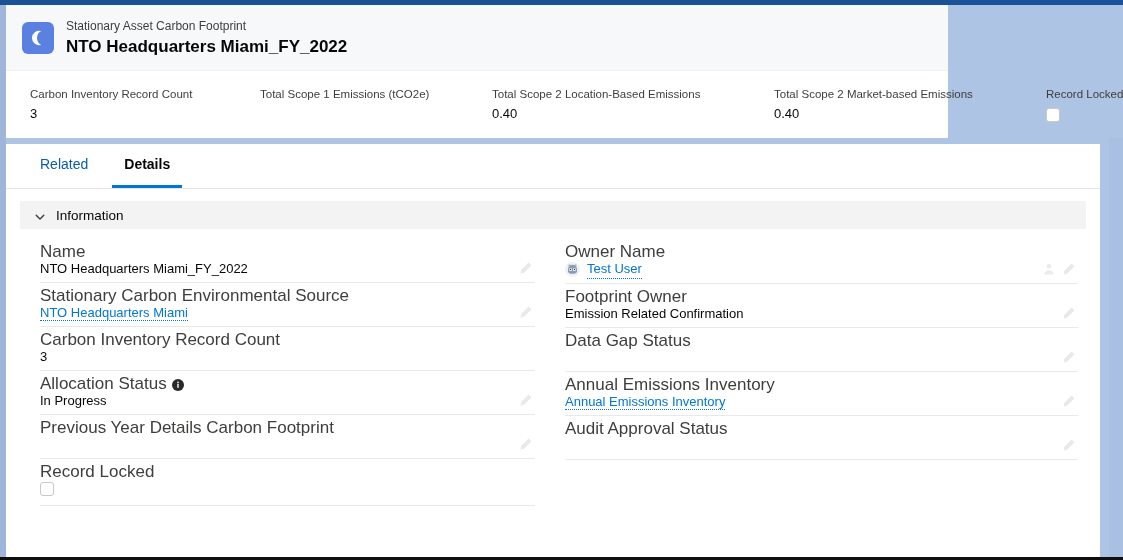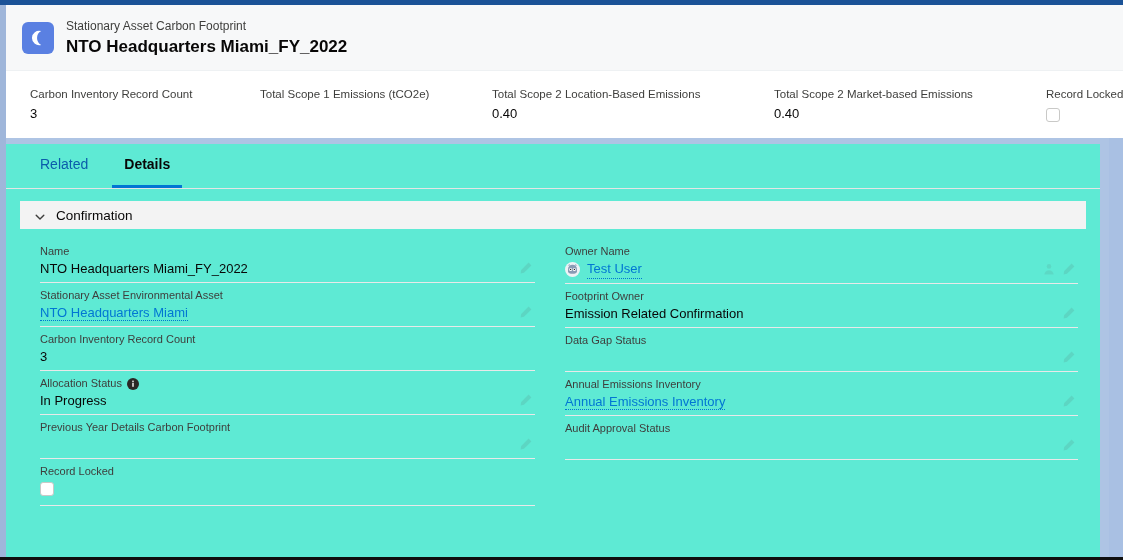--- a/index.html
+++ b/index.html
@@ -38,21 +38,21 @@
     position: absolute;
     right: 0; top: 138px;
     width: 14px; height: 422px;
     background: #a9c0e3;
   }
 
   
   #record-header {
     position: absolute;
     left: 6px; top: 5px;
-    width: 1117px; height: 133px;
+    width: 942px; height: 133px;
     background: #ffffff;
   }
   .header-top {
     height: 66px;
     background: #f7f8f9;
     display: flex;
     align-items: center;
     padding-left: 16px;
     border-bottom: 1px solid #eef1f3;
   }
@@ -89,21 +89,21 @@
     border-radius: 3px;
     background: #fff;
     display: inline-block;
   }
 
   
   #content-card {
     position: absolute;
     left: 6px; top: 144px;
     width: 1094px; height: 413px;
-    background: #5eead4;
+    background: #ffffff;
     overflow: hidden;
   }
 
   
   .tabs {
     height: 45px;
     display: flex; align-items: flex-end;
     border-bottom: 1px solid #e5e5e5;
     padding-left: 22px;
   }
@@ -146,21 +146,21 @@
   .col.right { padding-left: 12px; padding-right: 22px; }
 
   .frow {
     border-bottom: 1px solid #e9e9e9;
     padding: 5px 0 4px 0;
     min-height: 43px;
     position: relative;
   }
   .frow:last-child { border-bottom: 1px solid #e9e9e9; }
   .flabel {
-    font-size: 11px; color: #3e3e3c; line-height: 15px;
+    font-size: 17px; color: #3e3e3c; line-height: 15px;
     display: flex; align-items: center;
   }
   .fvalue {
     font-size: 13px; color: #080707; line-height: 19px;
     min-height: 19px; padding-right: 30px;
   }
   .fvalue a, .flink {
     color: #0176d3; text-decoration: none;
     border-bottom: 1px dotted #0176d3;
     cursor: pointer;
@@ -228,37 +228,37 @@
         <div class="tab">Related</div>
         <div class="tab active">Details</div>
       </div>
 
     <div class="section-head">
       <span class="chev">
         <svg width="12" height="12" viewBox="0 0 12 12" aria-hidden="true">
           <path d="M2.2 4.2 L6 8 L9.8 4.2" fill="none" stroke="#3e3e3c" stroke-width="1.4" stroke-linecap="round" stroke-linejoin="round"></path>
         </svg>
       </span>
-      <span class="section-title">Confirmation</span>
+      <span class="section-title">Information</span>
     </div>
 
     <div class="fields-wrap">
       <div class="col left" id="col-left">
           <div class="frow">
             <div class="flabel">
               <span>Name</span>
             </div>
             <div class="fvalue">NTO Headquarters Miami_FY_2022</div>
             <span class="pencil"><svg width="14" height="14" viewBox="0 0 14 14" aria-hidden="true">
                 <path d="M9.6 1.6 L12.4 4.4 L5 11.8 L1.6 12.4 L2.2 9z" fill="#514f4d"></path>
               </svg></span>
           </div>
           <div class="frow">
             <div class="flabel">
-              <span>Stationary Asset Environmental Asset</span>
+              <span>Stationary Carbon Environmental Source</span>
             </div>
             <div class="fvalue"><span class="flink">NTO Headquarters Miami</span></div>
             <span class="pencil"><svg width="14" height="14" viewBox="0 0 14 14" aria-hidden="true">
                 <path d="M9.6 1.6 L12.4 4.4 L5 11.8 L1.6 12.4 L2.2 9z" fill="#514f4d"></path>
               </svg></span>
           </div>
           <div class="frow">
             <div class="flabel">
               <span>Carbon Inventory Record Count</span>
             </div>

